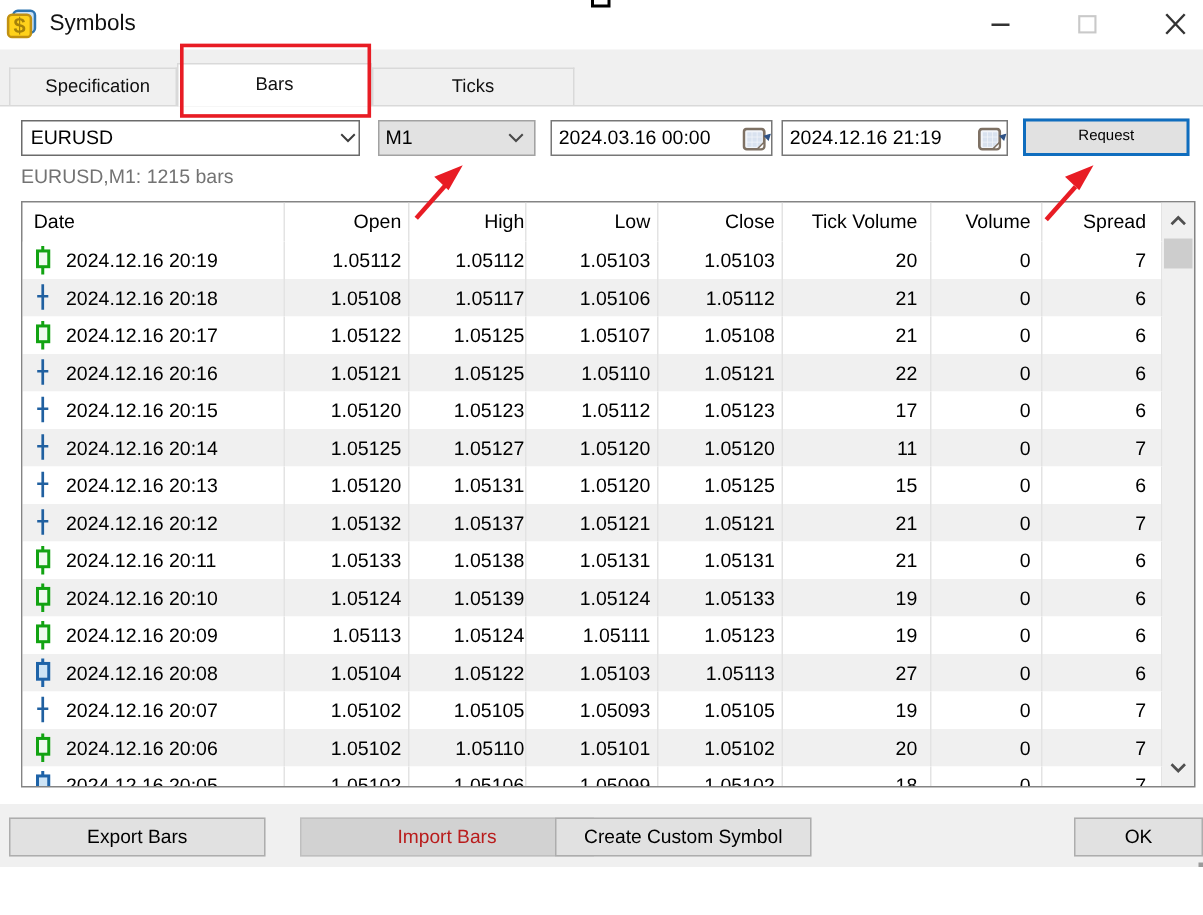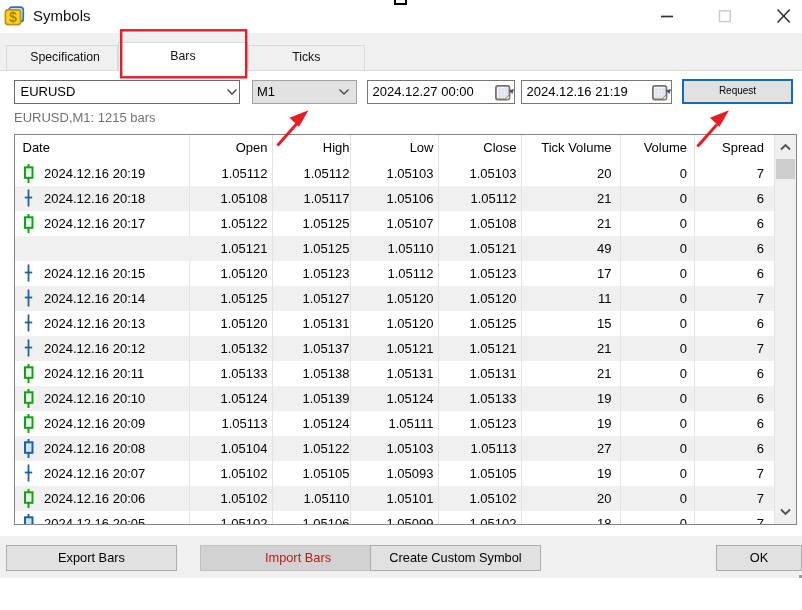--- a/index.html
+++ b/index.html
@@ -12,21 +12,21 @@
 #title { left:33px; top:7px; font-size:15px; color:#111; }
 #toprect { left:394px; top:-3px; width:13px; height:8px; border:2px solid #000; background:#fff; }
 
 
 #tabstrip { left:0; top:33px; width:802px; height:37px; background:#f0f0f0; }
 #page { left:0; top:69.5px; width:802px; height:466px; background:#fff; border-top:1px solid #d9d9d9; }
 .tab { position:absolute; background:#f0f0f0; border:1px solid #d9d9d9; border-bottom:none;
   font-size:12.3px; color:#111; text-align:center; }
 #tab1 { left:6px; top:45px; width:112.2px; height:24.5px; line-height:23px; padding-left:6px; }
 #tab2 { left:118.2px; top:41.8px; width:129.6px; height:29.7px; line-height:26px; background:#fff; z-index:2;text-align:center; }
-#tab3 { left:247.8px; top:45px; width:117px; height:24.5px; line-height:23px; }
+#tab3 { left:247.8px; top:45px; width:135px; height:24.5px; line-height:23px; }
 
 
 .fld { position:absolute; background:#fff; border:1px solid #707070; font-size:13px; color:#000; }
 #combo1 { left:14px; top:80px; width:226px; height:23.5px; border-color:#6b6b6b; }
 #combo1 span { position:absolute; left:5.5px; top:3px; }
 #combo2 { left:252px; top:80px; width:105px; height:23.5px; background:#e2e2e2; border-color:#a2a2a2; }
 #combo2 span { position:absolute; left:4px; top:3px; }
 #date1 { left:367px; top:80px; width:147.5px; height:23.5px; border-color:#777; }
 #date2 { left:521px; top:80px; width:150.5px; height:23.5px; border-color:#777; }
 .fld .txt { position:absolute; left:4.5px; top:3px; }
@@ -104,21 +104,21 @@
       <path d="M1.5 1.5 L6 6 L10.5 1.5" fill="none" stroke="#3c3c3c" stroke-width="1.3"></path>
       </svg>
   </div>
   <div class="fld" id="combo2">
       <span>M1</span>
     <svg style="position:absolute;right:6px;top:7px;" width="12" height="8" viewBox="0 0 12 8">
       <path d="M1.5 1.5 L6 6 L10.5 1.5" fill="none" stroke="#4a4a4a" stroke-width="1.4"></path>
       </svg>
   </div>
   <div class="fld" id="date1">
-      <span class="txt">2024.12.27 00:00</span>
+      <span class="txt">2024.03.16 00:00</span>
     <span class="calic" style="right:3px;"><svg width="16" height="16" viewBox="0 0 16 16">
           <rect x="0.9" y="0.9" width="13.6" height="13.6" rx="2" fill="#f2f5fa" stroke="#7e7164" stroke-width="1.8"></rect>
           <g fill="#d9e2ef">
             <rect x="3.2" y="3.2" width="2.9" height="2.9"></rect>
             <rect x="6.6" y="3.2" width="2.9" height="2.9"></rect>
             <rect x="10" y="3.2" width="2.9" height="2.9"></rect>
             <rect x="3.2" y="6.6" width="2.9" height="2.9"></rect>
             <rect x="6.6" y="6.6" width="2.9" height="2.9"></rect>
             <rect x="10" y="6.6" width="2.9" height="2.9"></rect>
             <rect x="3.2" y="10" width="2.9" height="2.9"></rect>
@@ -209,25 +209,32 @@
           </div>
           <div class="c c1">1.05122</div>
           <div class="c c2">1.05125</div>
           <div class="c c3">1.05107</div>
           <div class="c c4">1.05108</div>
           <div class="c c5">21</div>
           <div class="c c6">0</div>
           <div class="c c7">6</div>
         </div>
 <div class="trow row-g">
+          <div class="c c0">
+            <svg class="ic" width="15" height="25" viewBox="0 0 15 25">
+              <line x1="7.5" y1="3.5" x2="7.5" y2="20.5" stroke="#2060a0" stroke-width="1.8"></line>
+              <line x1="3.8" y1="11.5" x2="11.2" y2="11.5" stroke="#2060a0" stroke-width="1.8"></line>
+            </svg>
+            <span class="dt">2024.12.16 20:16</span>
+          </div>
           <div class="c c1">1.05121</div>
           <div class="c c2">1.05125</div>
           <div class="c c3">1.05110</div>
           <div class="c c4">1.05121</div>
-          <div class="c c5">49</div>
+          <div class="c c5">22</div>
           <div class="c c6">0</div>
           <div class="c c7">6</div>
         </div>
 <div class="trow row-w">
           <div class="c c0">
             <svg class="ic" width="15" height="25" viewBox="0 0 15 25">
               <line x1="7.5" y1="3.5" x2="7.5" y2="20.5" stroke="#2060a0" stroke-width="1.8"></line>
               <line x1="3.8" y1="11.5" x2="11.2" y2="11.5" stroke="#2060a0" stroke-width="1.8"></line>
             </svg>
             <span class="dt">2024.12.16 20:15</span>

